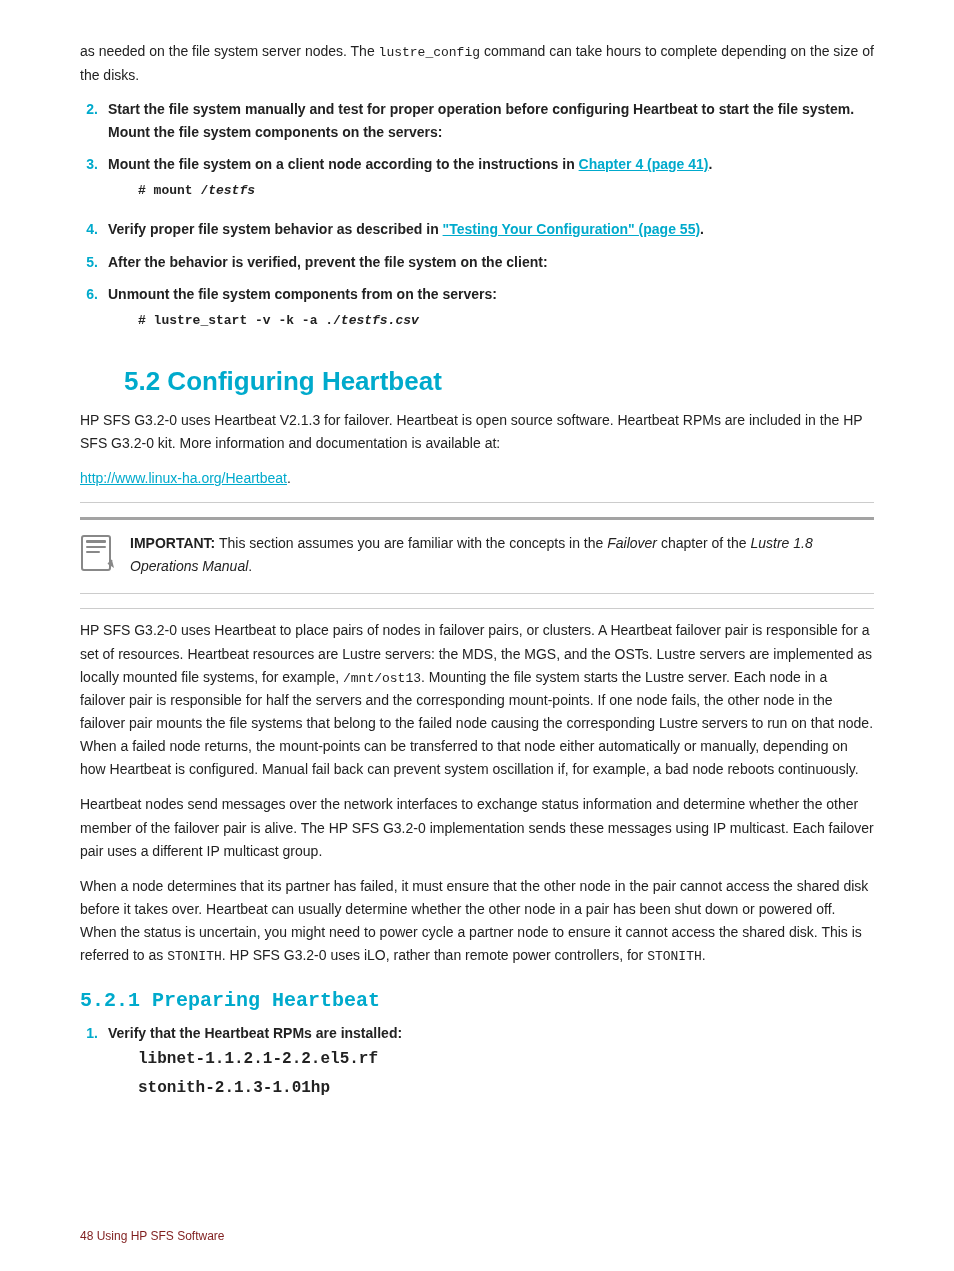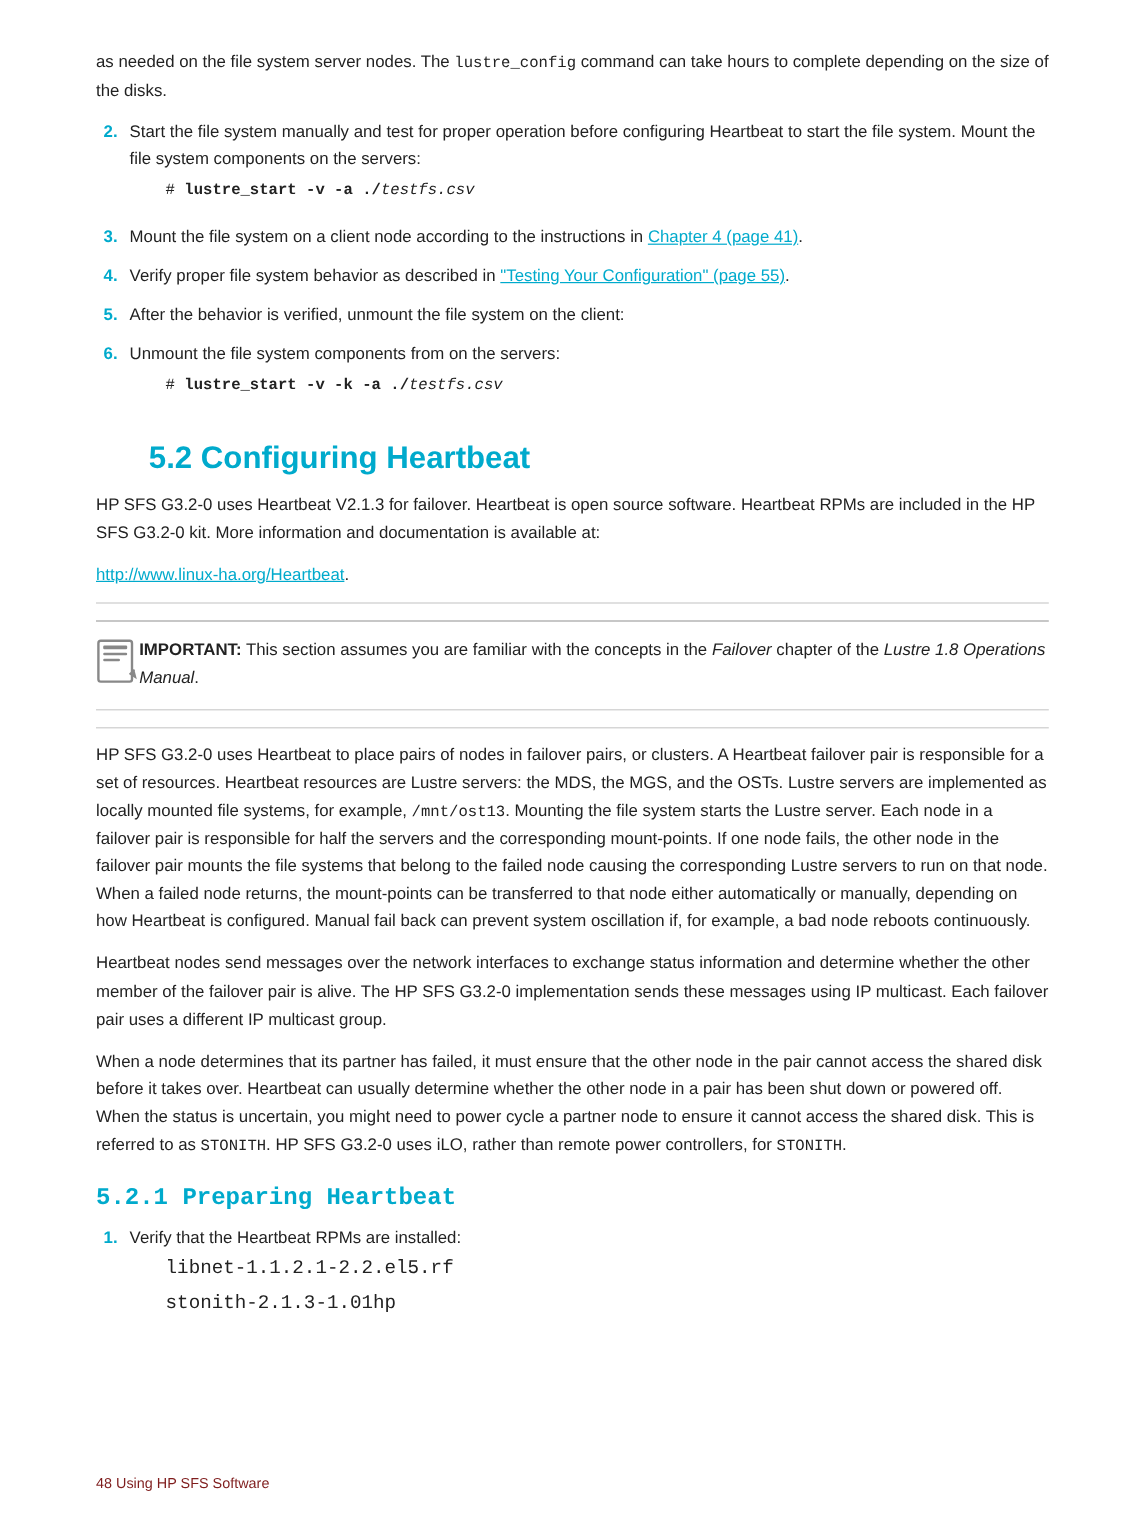--- a/index.html
+++ b/index.html
@@ -39,20 +39,21 @@
     }
     .list-number {
       color: #00aacc;
       font-weight: bold;
       min-width: 18px;
       text-align: right;
       flex-shrink: 0;
     }
     .list-content {
       flex: 1;
+      font-weight: bold;
     }
     .code-block {
       font-family: 'Courier New', Courier, monospace;
       font-size: 13px;
       margin: 6px 0 6px 0;
       padding-left: 30px;
     }
     .link {
       color: #00aacc;
       text-decoration: underline;
@@ -74,21 +75,22 @@
       margin-bottom: 10px;
       font-family: Liberation Mono, monospace;
     }
     .body-para {
       line-height: 1.65;
       margin-bottom: 12px;
     }
     .important-box {
       display: flex;
       align-items: flex-start;
-      border-top: 1px solid #a3a3a3;
+      gap: 14px;
+      border-top: 3px solid #a3a3a3;
       border-bottom: 1px solid #cccccc;
       padding: 12px 0;
       margin: 14px 0;
     }
     .important-icon {
       font-size: 28px;
       color: #888;
       flex-shrink: 0;
       margin-top: 2px;
     }
@@ -127,44 +129,44 @@
   <p class="intro-text">
     <span>as needed on the file system server nodes. The </span><code class="code-inline">lustre_config</code><span> command can take hours to complete depending on the size of the disks.</span>
   </p>
 
   <ul class="numbered-list">
 
     <li>
       <span class="list-number">2.</span>
       <div class="list-content">
         <span>Start the file system manually and test for proper operation before configuring Heartbeat to start the file system. Mount the file system components on the servers:</span>
+      </div>
+    </li>
+
+    <li>
+      <span class="list-number">3.</span>
+      <div class="list-content">
+        <span>Mount the file system on a client node according to the instructions in <a class="link">Chapter 4 (page 41)</a>.</span>
         <div class="code-block">
-          # <strong>lustre_start -v -a ./</strong><em>testfs.csv</em>
+          # <strong>mount /</strong><em>testfs</em>
         </div>
       </div>
     </li>
 
     <li>
-      <span class="list-number">3.</span>
-      <div class="list-content">
-        <span>Mount the file system on a client node according to the instructions in <a class="link">Chapter 4 (page 41)</a>.</span>
-      </div>
-    </li>
-
-    <li>
       <span class="list-number">4.</span>
       <div class="list-content">
         <span>Verify proper file system behavior as described in <a class="link">"Testing Your Configuration" (page 55)</a>.</span>
       </div>
     </li>
 
     <li>
       <span class="list-number">5.</span>
       <div class="list-content">
-        <span>After the behavior is verified, unmount the file system on the client:</span>
+        <span>After the behavior is verified, prevent the file system on the client:</span>
       </div>
     </li>
 
     <li>
       <span class="list-number">6.</span>
       <div class="list-content">
         <span>Unmount the file system components from on the servers:</span>
         <div class="code-block">
           # <strong>lustre_start -v -k -a ./</strong><em>testfs.csv</em>
         </div>

